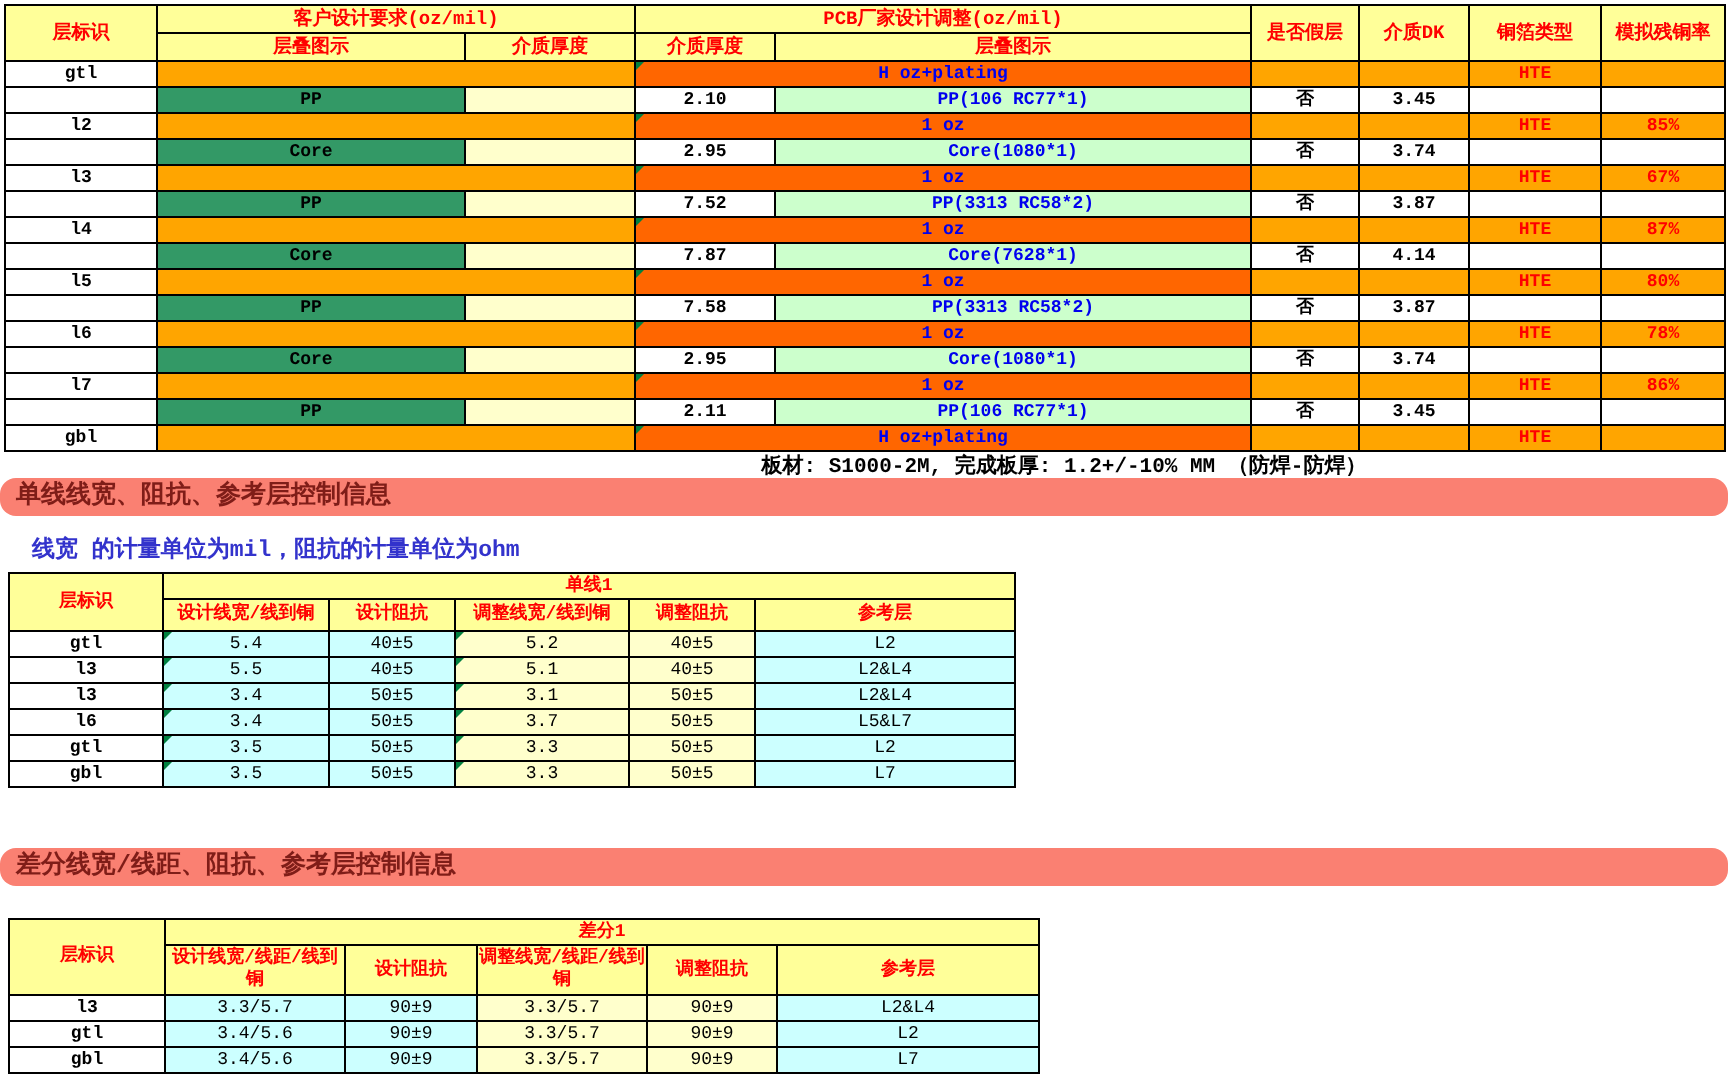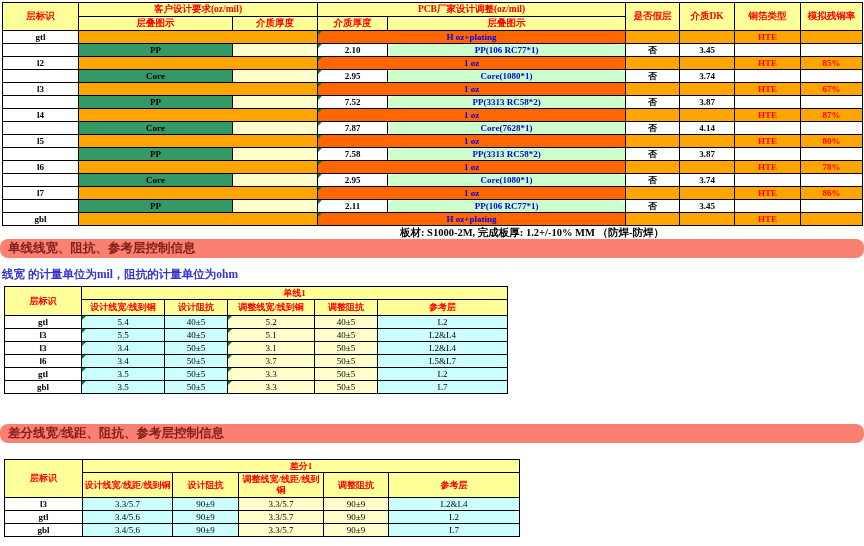--- a/index.html
+++ b/index.html
@@ -4,54 +4,54 @@
 <style>
   :root{
     --header-bg:#FFFF99; --header-text:#FF0000; --pale-yellow:#FFFFCC;
     --customer-green:#339966; --pcb-green:#CCFFCC; --customer-orange:#FFA500;
     --pcb-orange:#FF6600; --blue-text:#0000EE; --cyan:#CCFFFF;
     --banner-bg:#FA8072; --banner-text:#7F1D18; --note-text:#3333CC;
     --comment-green:#008040;
   }
   html,body{margin:0;padding:0;background:#fff;}
   #screen{position:relative;width:864px;height:546px;background:#fff;overflow:hidden;
-          font-family:Liberation Serif, serif;}
+          font-family:Liberation Mono, monospace;}
   table{border-collapse:collapse;table-layout:fixed;position:absolute;}
   th,td{border:1px solid #000;padding:0;text-align:center;vertical-align:middle;
         overflow:hidden;white-space:nowrap;position:relative;}
 
   
   #stackup{top:2px;left:2px;width:860px;}
   #stackup th{height:13px;font-size:9.5px;font-weight:bold;line-height:13px;}
   #stackup td{height:12px;font-size:9px;font-weight:bold;line-height:12px;}
   .hdr{background:var(--header-bg);color:var(--header-text);}
   .layer-cell{background:#fff;color:#000;}
   .plain{background:#fff;color:#000;}
   .cust-copper{background:var(--customer-orange);}
   .cust-diel{background:var(--customer-green);color:#000;}
   .cust-th{background:var(--pale-yellow);}
-  .pcb-th{background:#fff;color:#000;}
+  .pcb-th{background:#fff;color:#000;border-radius:6px;}
   .pcb-copper{background:var(--pcb-orange);color:var(--blue-text);}
-  .pcb-diel{background:var(--pcb-green);color:var(--blue-text);border-radius:6px;}
+  .pcb-diel{background:var(--pcb-green);color:var(--blue-text);}
   .side{background:var(--customer-orange);}
   .redtext{color:var(--header-text);margin-left:48px;}
   .cmt::after{content:"";position:absolute;left:0;top:0;width:0;height:0;
       border-top:4px solid var(--comment-green);border-right:4px solid transparent;}
 
   
   #board-info{position:absolute;top:226px;left:0;width:864px;box-sizing:border-box;
       padding-left:200px;text-align:center;font-size:10.5px;font-weight:bold;color:#000;}
 
   
   .banner{position:absolute;left:0;width:864px;height:19px;line-height:19px;
       background:var(--banner-bg);color:var(--banner-text);font-weight:bold;
       font-size:12.5px;padding-left:8px;box-sizing:border-box;border-radius:8px;}
   #banner-single{top:239px;}
   #banner-diff{top:424px;}
-  .note{position:absolute;left:2px;font-size:11.5px;font-weight:bold;color:var(--note-text);}
+  .note{position:absolute;left:16px;font-size:11.5px;font-weight:bold;color:var(--note-text);}
   #note-single{top:267px;}
   #note-diff{top:443px;}
 
   
   .imp th{background:var(--header-bg);color:var(--header-text);font-size:9px;
       font-weight:bold;line-height:11px;}
   .imp td{font-size:9px;font-weight:normal;height:12px;line-height:12px;color:#000;}
   .imp .lbl{font-weight:bold;background:#fff;}
   .c-cyan{background:var(--cyan);}
   .c-yel{background:var(--pale-yellow);}

